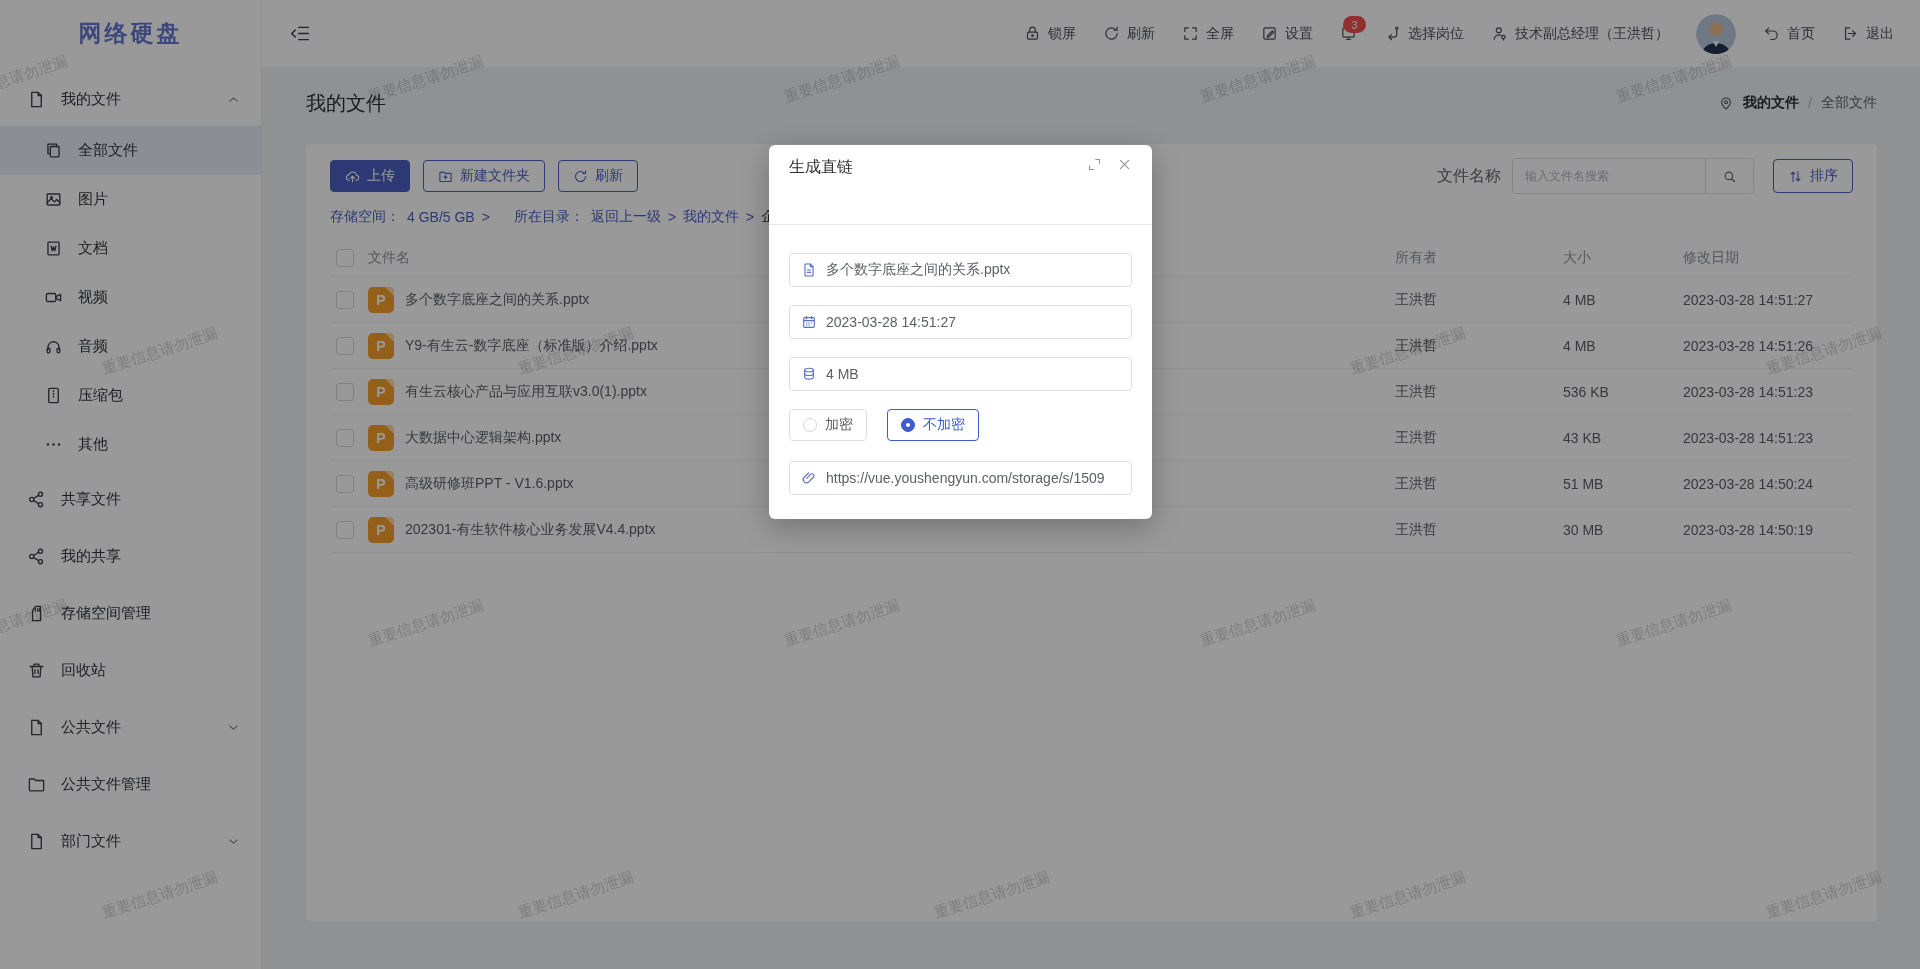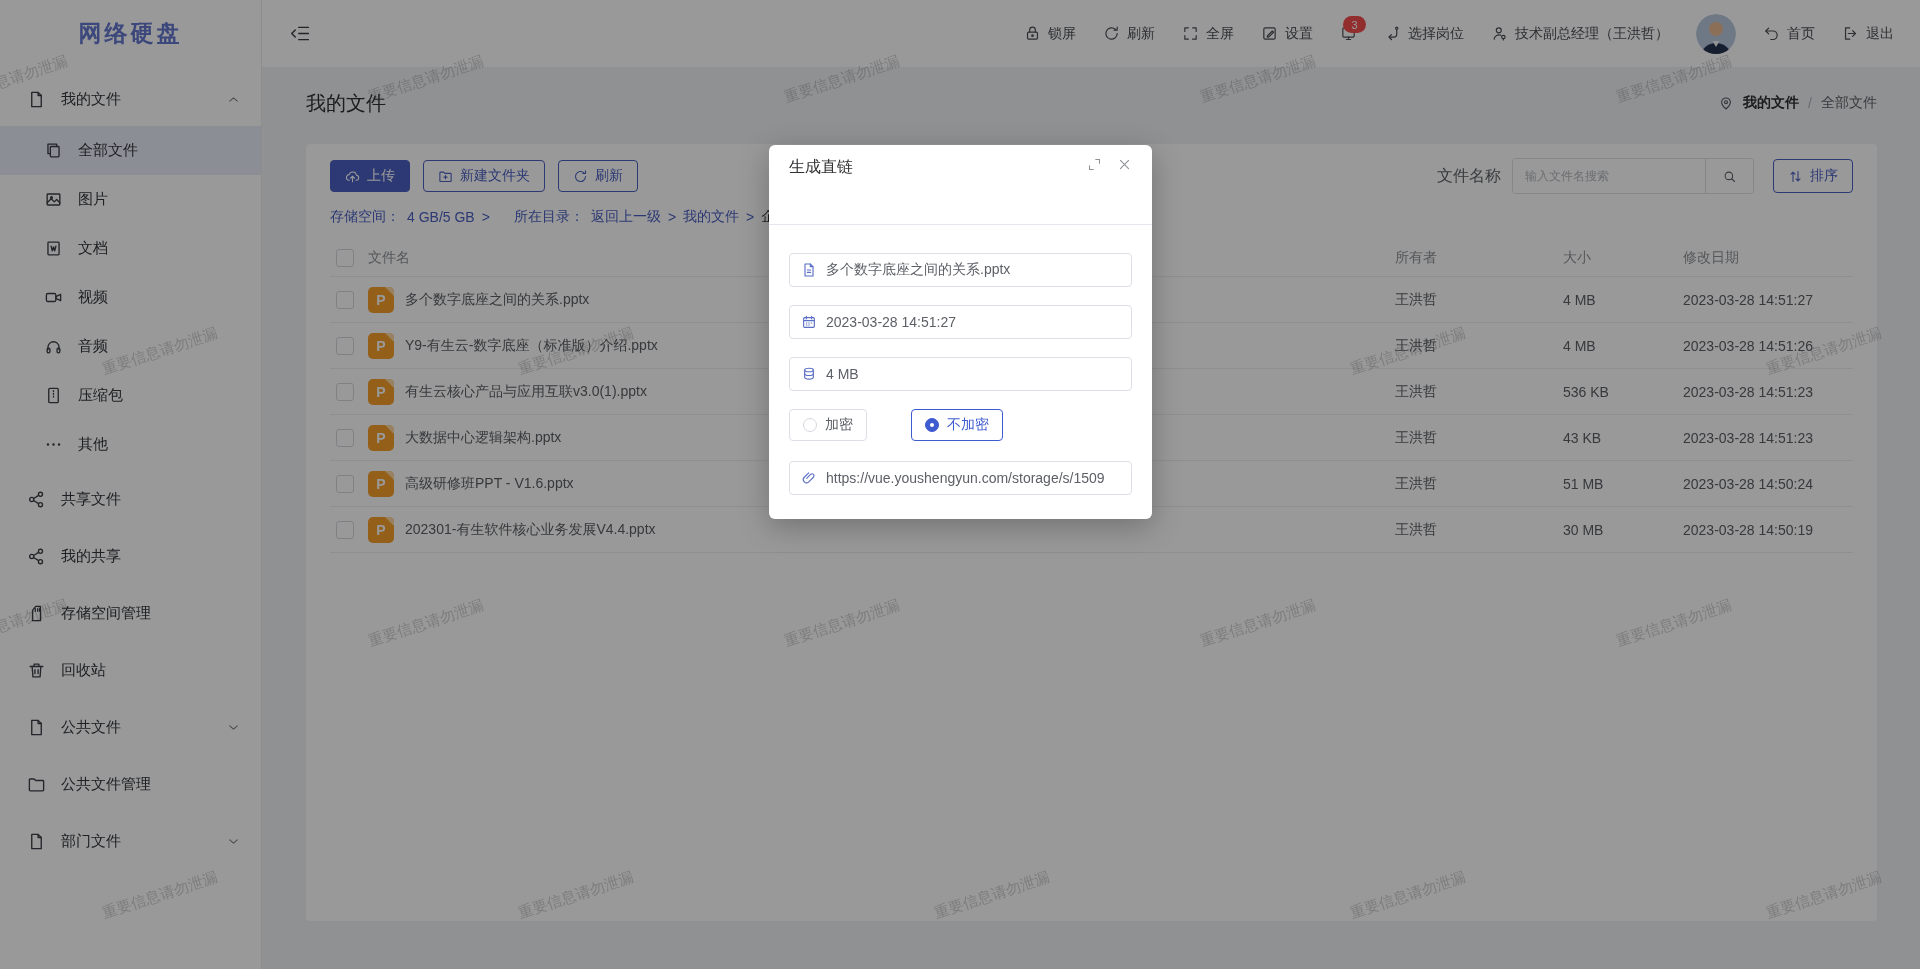--- a/index.html
+++ b/index.html
@@ -84,21 +84,21 @@
   .modal{position:absolute;left:769px;top:145px;width:383px;background:#fff;border-radius:6px;z-index:10;
     box-shadow:0 8px 30px rgba(0,0,0,.25);box-sizing:border-box}
   .m-head{height:55px;display:flex;align-items:flex-start;padding:12px 20px;border-bottom:1px solid #e4e7ed}
   .m-title{font-size:16px;color:#303133}
   .m-tools{margin-left:auto;display:flex;align-items:center;gap:15px;color:#8d9095}
   .m-tools .ic{width:15px;height:15px;cursor:pointer}
   .m-body{padding:28px 20px 24px}
   .m-input{height:32px;border:1px solid #dcdfe6;border-radius:4px;display:flex;align-items:center;
     gap:9px;padding:0 11px;margin-bottom:18px;font-size:14px;color:#5d6066;background:#fff;overflow:hidden;white-space:nowrap}
   .m-input .ic{width:16px;height:16px;color:#5b6fc5;flex:0 0 auto}
-  .radio-row{display:flex;gap:44px;margin:0 0 20px}
+  .radio-row{display:flex;gap:20px;margin:0 0 20px}
   .radio-box{height:30px;border:1px solid #dcdfe6;border-radius:4px;display:flex;align-items:center;
     gap:8px;padding:0 13px;font-size:14px;color:#5d6066;cursor:pointer;background:#fff}
   .radio-box.sel{border-color:#3f5bd0;color:#3f5bd0}
   .rdot{width:14px;height:14px;border-radius:50%;border:1px solid #d4d7de;background:#fff;box-sizing:border-box;position:relative}
   .sel .rdot{background:#3f5bd0;border-color:#3f5bd0}
   .sel .rdot::after{content:"";position:absolute;left:4px;top:4px;width:4px;height:4px;background:#fff;border-radius:50%}
   .m-input.last{margin-bottom:0}
 </style>
 </head>
 <body>

